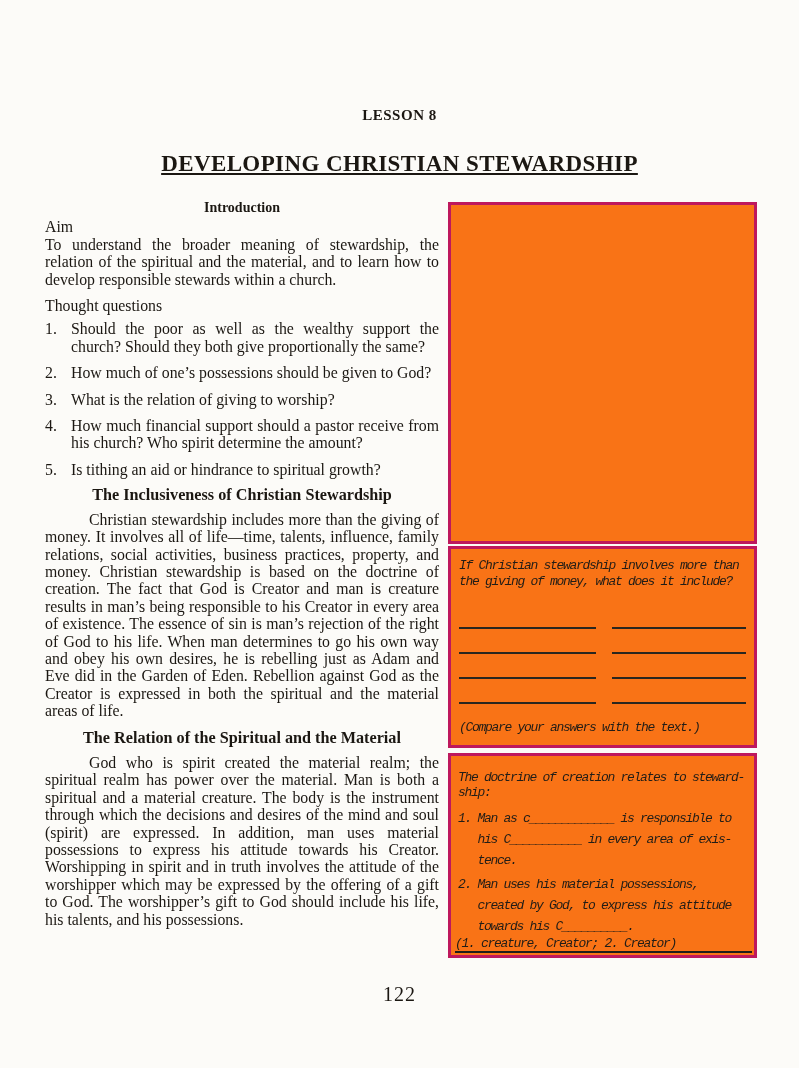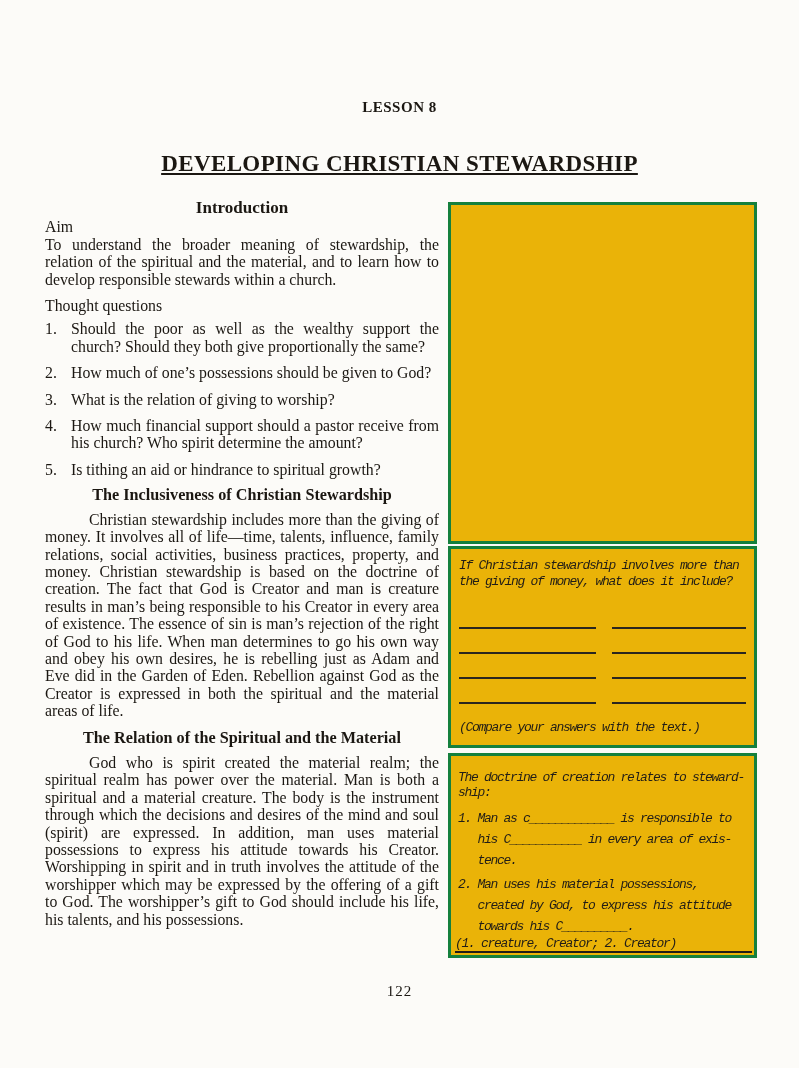--- a/index.html
+++ b/index.html
@@ -6,46 +6,46 @@
   .page{
     position:relative;
     width:799px;height:1068px;
     background:#fcfbf8;
     font-family:"Liberation Serif",serif;
     color:#1b1712;
     overflow:hidden;
   }
   
   .lesson-label{
-    position:absolute;top:99px;left:0;width:100%;
+    position:absolute;top:107px;left:0;width:100%;
     text-align:center;font-weight:bold;font-size:15px;letter-spacing:.5px;
   }
   .doc-title{
     position:absolute;top:151px;left:0;width:100%;
     text-align:center;font-weight:bold;font-size:23px;letter-spacing:.4px;text-decoration:underline;
   }
   
   .left-col{
     position:absolute;left:45px;top:199px;width:394px;
     font-size:15.8px;line-height:17.4px;text-align:justify;
   }
-  .intro-heading{text-align:center;font-weight:bold;font-size:17px;margin:0 0 2px;}
+  .intro-heading{text-align:center;font-weight:bold;font-size:14px;margin:0 0 2px;}
   .aim-heading{font-weight:normal;}
   .aim-text{margin:0 0 9px;}
   .thought-heading{font-weight:normal;margin:0 0 6px;}
   .q-item{display:flex;margin:0 0 9px;}
   .q-num{flex:0 0 26px;}
   .q-text{flex:1;text-align:justify;}
   .section-heading{text-align:center;font-weight:bold;font-size:16.2px;margin:1px 0 6px;}
   .section-heading.relation{margin:10px 0 7px;}
   .body-para{margin:0;text-indent:44px;}
   
   .wbox{
     position:absolute;left:448px;width:309px;box-sizing:border-box;
-    border:3px solid #15803d;background:#eab308;
+    border:3px solid #be185d;background:#f97316;
   }
   .box-empty{top:202px;height:342px;}
   .box-question{top:546px;height:202px;padding:9px 8px;}
   .box-doctrine{top:753px;height:205px;padding:14px 7px 6px;}
   .mono{
     font-family:"Liberation Mono",monospace;font-style:italic;
     font-size:13px;letter-spacing:-1.3px;color:#211d17;white-space:pre;
   }
   .ws-question{line-height:16px;}
   .blanks{display:flex;justify-content:space-between;margin-top:14px;}
@@ -55,21 +55,21 @@
   .ws-note{margin-top:16px;line-height:16px;}
   .doctrine-intro{line-height:15px;margin-bottom:8px;}
   .doctrine-item{line-height:21px;margin-bottom:3px;}
   .answer-key-row{
     position:absolute;left:4px;right:2px;bottom:2px;
     border-bottom:2px solid #211d17;padding-bottom:0;
   }
   
   .page-number{
     position:absolute;top:983px;left:0;width:100%;
-    text-align:center;font-size:15px;letter-spacing:1px;
+    text-align:center;font-size:20px;letter-spacing:1px;
   }
 </style>
 </head>
 <body>
 
 <div class="page">
 
   <div class="lesson-label">LESSON 8</div>
   <div class="doc-title">DEVELOPING CHRISTIAN STEWARDSHIP</div>
 

